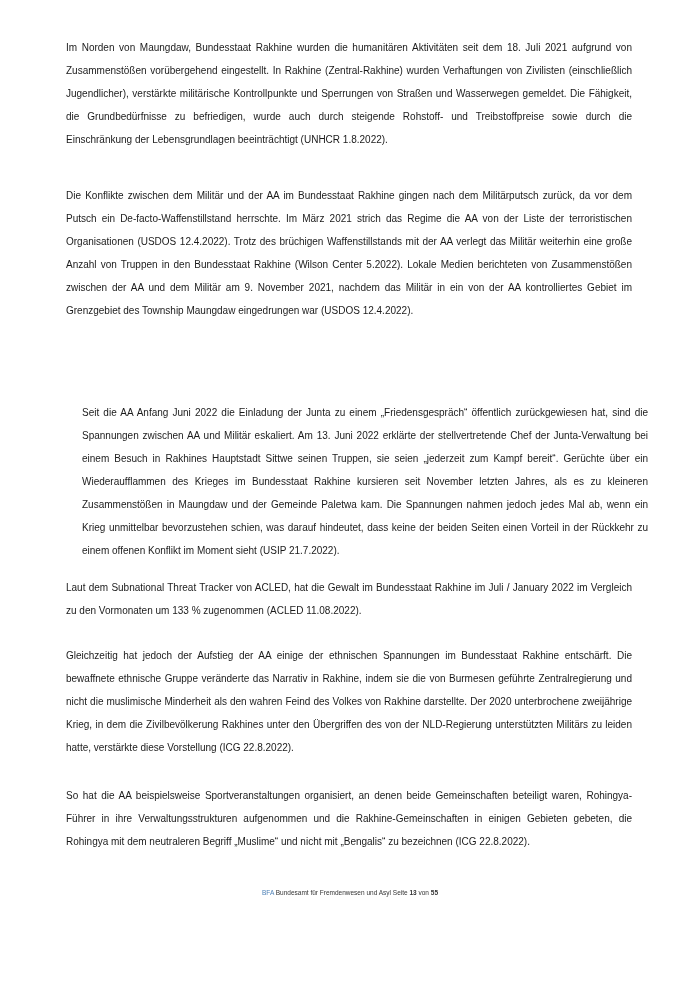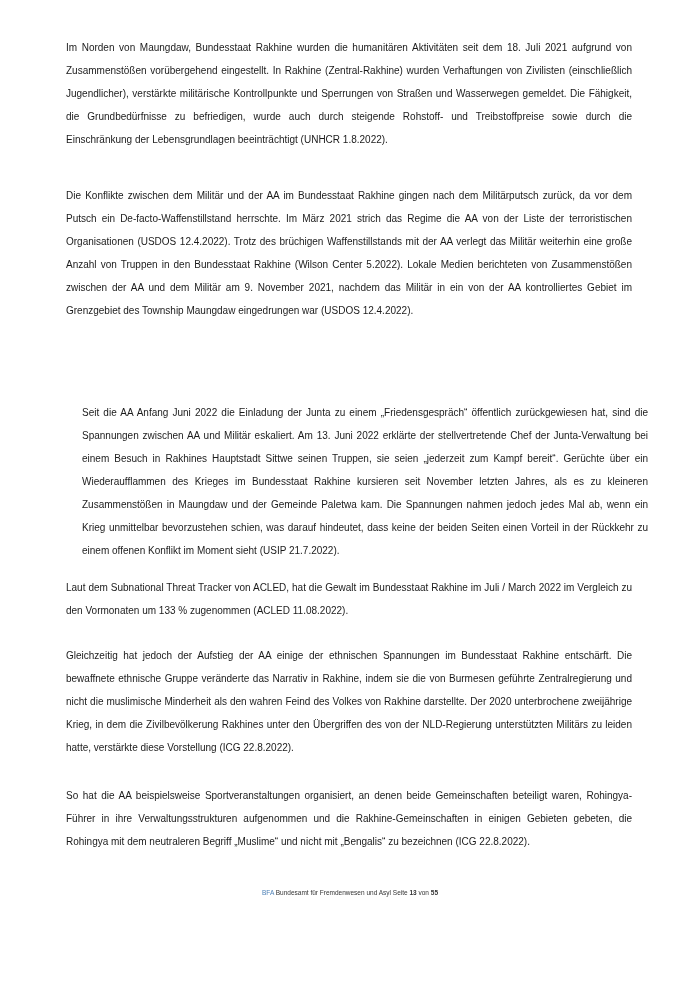--- a/index.html
+++ b/index.html
@@ -46,21 +46,21 @@
     .footer .bfa { color: #4a7fb5; }
     .footer .num { font-weight: bold; }
   </style>
 </head>
 <body>
 
 <div class="page">
   <p class="para p1">Im Norden von Maungdaw, Bundesstaat Rakhine wurden die humanitären Aktivitäten seit dem 18. Juli 2021 aufgrund von Zusammenstößen vorübergehend eingestellt. In Rakhine (Zentral-Rakhine) wurden Verhaftungen von Zivilisten (einschließlich Jugendlicher), verstärkte militärische Kontrollpunkte und Sperrungen von Straßen und Wasserwegen gemeldet. Die Fähigkeit, die Grundbedürfnisse zu befriedigen, wurde auch durch steigende Rohstoff- und Treibstoffpreise sowie durch die Einschränkung der Lebensgrundlagen beeinträchtigt (UNHCR 1.8.2022).</p>
   <p class="para p2">Die Konflikte zwischen dem Militär und der AA im Bundesstaat Rakhine gingen nach dem Militärputsch zurück, da vor dem Putsch ein De-facto-Waffenstillstand herrschte. Im März 2021 strich das Regime die AA von der Liste der terroristischen Organisationen (USDOS 12.4.2022). Trotz des brüchigen Waffenstillstands mit der AA verlegt das Militär weiterhin eine große Anzahl von Truppen in den Bundesstaat Rakhine (Wilson Center 5.2022). Lokale Medien berichteten von Zusammenstößen zwischen der AA und dem Militär am 9. November 2021, nachdem das Militär in ein von der AA kontrolliertes Gebiet im Grenzgebiet des Township Maungdaw eingedrungen war (USDOS 12.4.2022).</p>
   <p class="para p3">Seit die AA Anfang Juni 2022 die Einladung der Junta zu einem „Friedensgespräch“ öffentlich zurückgewiesen hat, sind die Spannungen zwischen AA und Militär eskaliert. Am 13. Juni 2022 erklärte der stellvertretende Chef der Junta-Verwaltung bei einem Besuch in Rakhines Hauptstadt Sittwe seinen Truppen, sie seien „jederzeit zum Kampf bereit“. Gerüchte über ein Wiederaufflammen des Krieges im Bundesstaat Rakhine kursieren seit November letzten Jahres, als es zu kleineren Zusammenstößen in Maungdaw und der Gemeinde Paletwa kam. Die Spannungen nahmen jedoch jedes Mal ab, wenn ein Krieg unmittelbar bevorzustehen schien, was darauf hindeutet, dass keine der beiden Seiten einen Vorteil in der Rückkehr zu einem offenen Konflikt im Moment sieht (USIP 21.7.2022).</p>
-  <p class="para p4">Laut dem Subnational Threat Tracker von ACLED, hat die Gewalt im Bundesstaat Rakhine im Juli / March 2022 im Vergleich zu den Vormonaten um 133 % zugenommen (ACLED 11.08.2022).</p>
+  <p class="para p4">Laut dem Subnational Threat Tracker von ACLED, hat die Gewalt im Bundesstaat Rakhine im Juli / January 2022 im Vergleich zu den Vormonaten um 133 % zugenommen (ACLED 11.08.2022).</p>
   <p class="para p5">Gleichzeitig hat jedoch der Aufstieg der AA einige der ethnischen Spannungen im Bundesstaat Rakhine entschärft. Die bewaffnete ethnische Gruppe veränderte das Narrativ in Rakhine, indem sie die von Burmesen geführte Zentralregierung und nicht die muslimische Minderheit als den wahren Feind des Volkes von Rakhine darstellte. Der 2020 unterbrochene zweijährige Krieg, in dem die Zivilbevölkerung Rakhines unter den Übergriffen des von der NLD-Regierung unterstützten Militärs zu leiden hatte, verstärkte diese Vorstellung (ICG 22.8.2022).</p>
   <p class="para p6">So hat die AA beispielsweise Sportveranstaltungen organisiert, an denen beide Gemeinschaften beteiligt waren, Rohingya-Führer in ihre Verwaltungsstrukturen aufgenommen und die Rakhine-Gemeinschaften in einigen Gebieten gebeten, die Rohingya mit dem neutraleren Begriff „Muslime“ und nicht mit „Bengalis“ zu bezeichnen (ICG 22.8.2022).</p>
 </div>
 
 <div class="footer">
   <span class="bfa">BFA</span>
   <span>Bundesamt für Fremdenwesen und Asyl</span>
   <span>Seite</span>
   <span class="num">13</span>
   <span>von</span>

